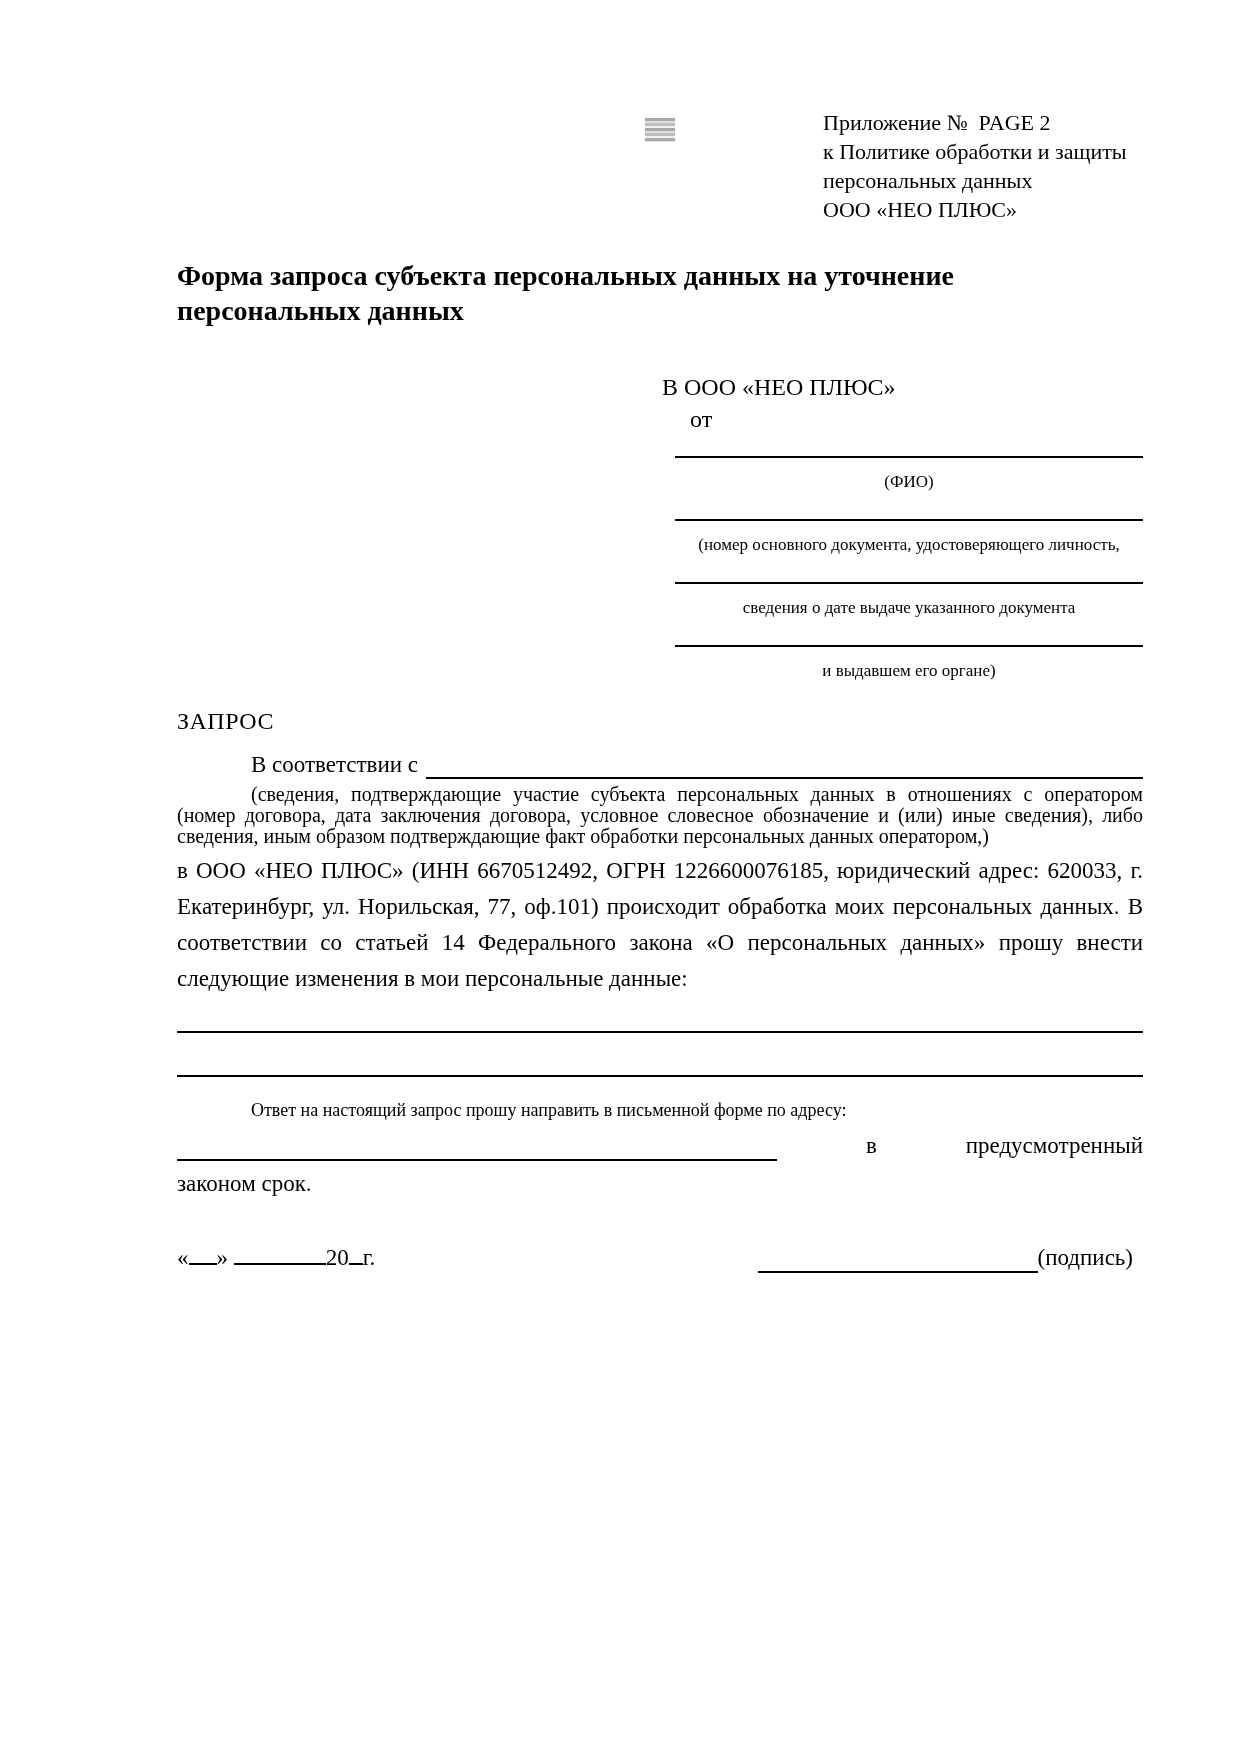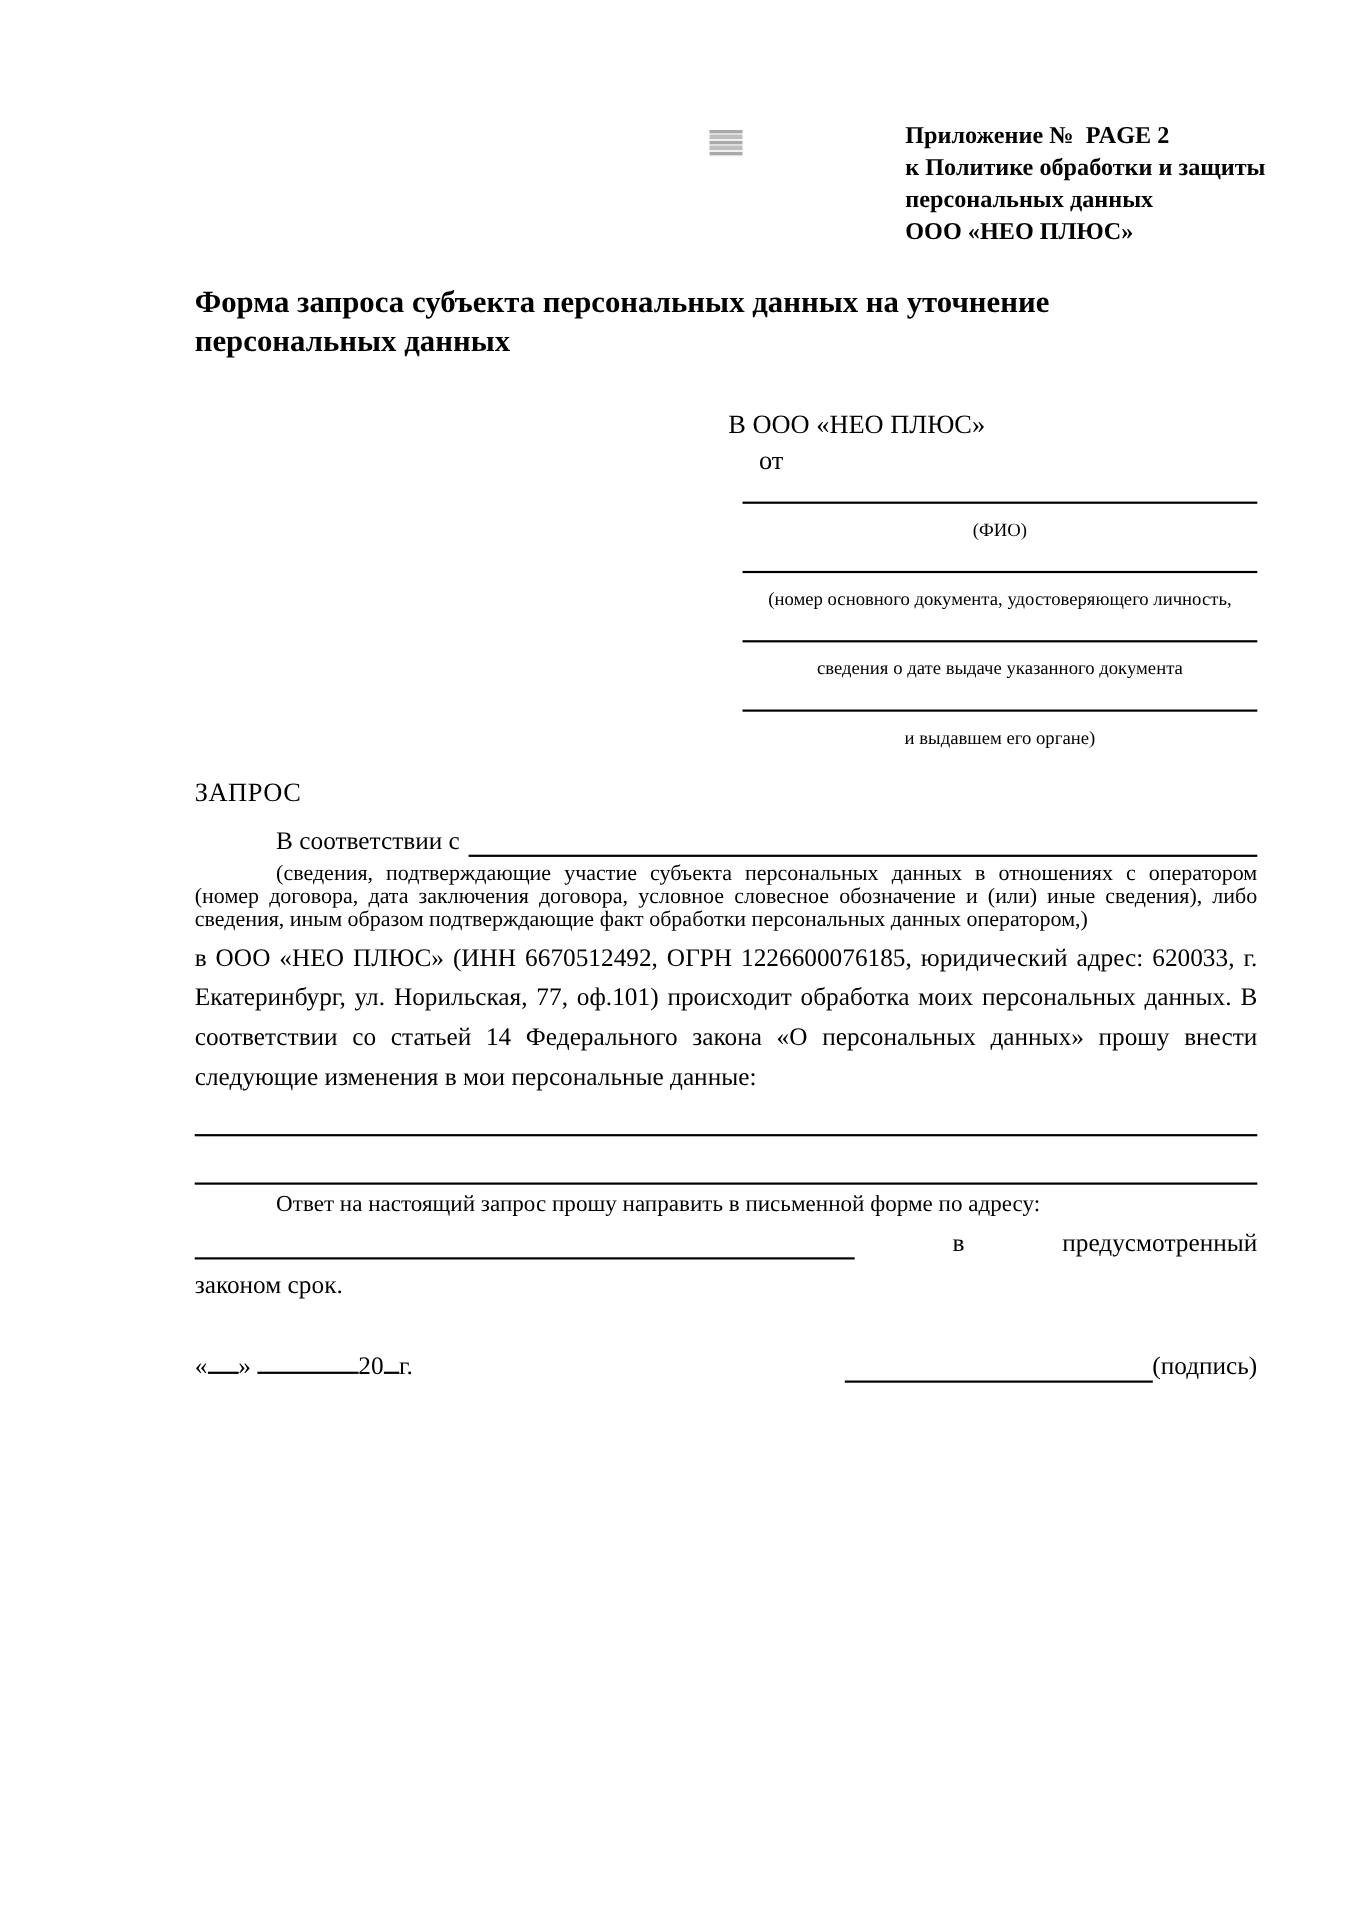--- a/index.html
+++ b/index.html
@@ -13,49 +13,49 @@
     box-sizing:border-box;
     padding:108px 99px 0 177px;
     overflow:hidden;
   }
   
   .artifact{
     position:absolute;left:645px;top:118px;width:30px;height:24px;
     background:repeating-linear-gradient(180deg,#9a9a9a 0 3px,#d8d8d8 3px 5px,#b3b3b3 5px 8px,#efefef 8px 10px);
     opacity:.85;
   }
-  .hdr-note{margin-left:646px;font-size:22px;line-height:29px;font-weight:bold;}
+  .hdr-note{margin-left:646px;font-size:22px;line-height:29px;}
   .hdr-note div{white-space:pre;}
   .doc-title{
     margin-top:34px;margin-right:60px;
     font-weight:bold;font-size:28px;line-height:35px;
   }
   .addressee{margin-top:44px;margin-left:483px;font-size:24px;line-height:30px;}
   .addr-to{margin-left:2px;}
   .addr-from{margin-left:30px;margin-top:2px;}
   .addr-fields{margin-left:15px;width:468px;margin-top:22px;}
   .field{border-top:2px solid #000;text-align:center;font-size:17px;line-height:20px;margin-bottom:27px;padding-top:14px;}
   .zapros{margin-top:10px;text-align:left;font-size:24px;letter-spacing:.5px;}
   .intro-line{display:flex;align-items:center;margin-top:14px;font-size:23px;line-height:32px;}
   .intro-line .lead{white-space:pre;text-indent:74px;}
   .fill-blank{flex:1 1 auto;border-bottom:2px solid #000;height:26px;margin-left:8px;}
   .footnote{
     font-size:20px;line-height:21px;text-align:justify;text-indent:74px;margin-top:3px;
   }
   .body-par{font-size:23px;line-height:36px;text-align:justify;margin-top:6px;}
   .blank-line{border-bottom:2px solid #000;height:34px;}
   .blank-line + .blank-line{height:42px;}
-  .answer-par{font-size:21px;line-height:34px;text-indent:74px;margin-top:0;}
+  .answer-par{font-size:18px;line-height:34px;text-indent:74px;margin-top:16px;}
   .addr-row{display:flex;justify-content:space-between;align-items:flex-end;font-size:23px;line-height:30px;margin-top:4px;}
   .addr-row .u{width:600px;border-bottom:2px solid #000;height:24px;}
   .last-line{font-size:23px;line-height:30px;margin-top:8px;}
   .sign-row{display:flex;justify-content:space-between;align-items:flex-end;margin-top:42px;font-size:23px;line-height:30px;}
   .ublank{display:inline-block;border-bottom:2px solid #000;height:22px;vertical-align:baseline;}
   .w28{width:28px;} .w92{width:92px;} .w14{width:14px;}
-  .sign-right{display:flex;align-items:flex-end;}
+  .sign-right{display:flex;align-items:flex-end;margin-right:10px;}
   .sign-right .u{width:280px;border-bottom:2px solid #000;height:24px;}
 </style>
 </head>
 <body>
 
 <div class="page">
 
   <div class="artifact"></div>
 
   <div class="hdr-note">

